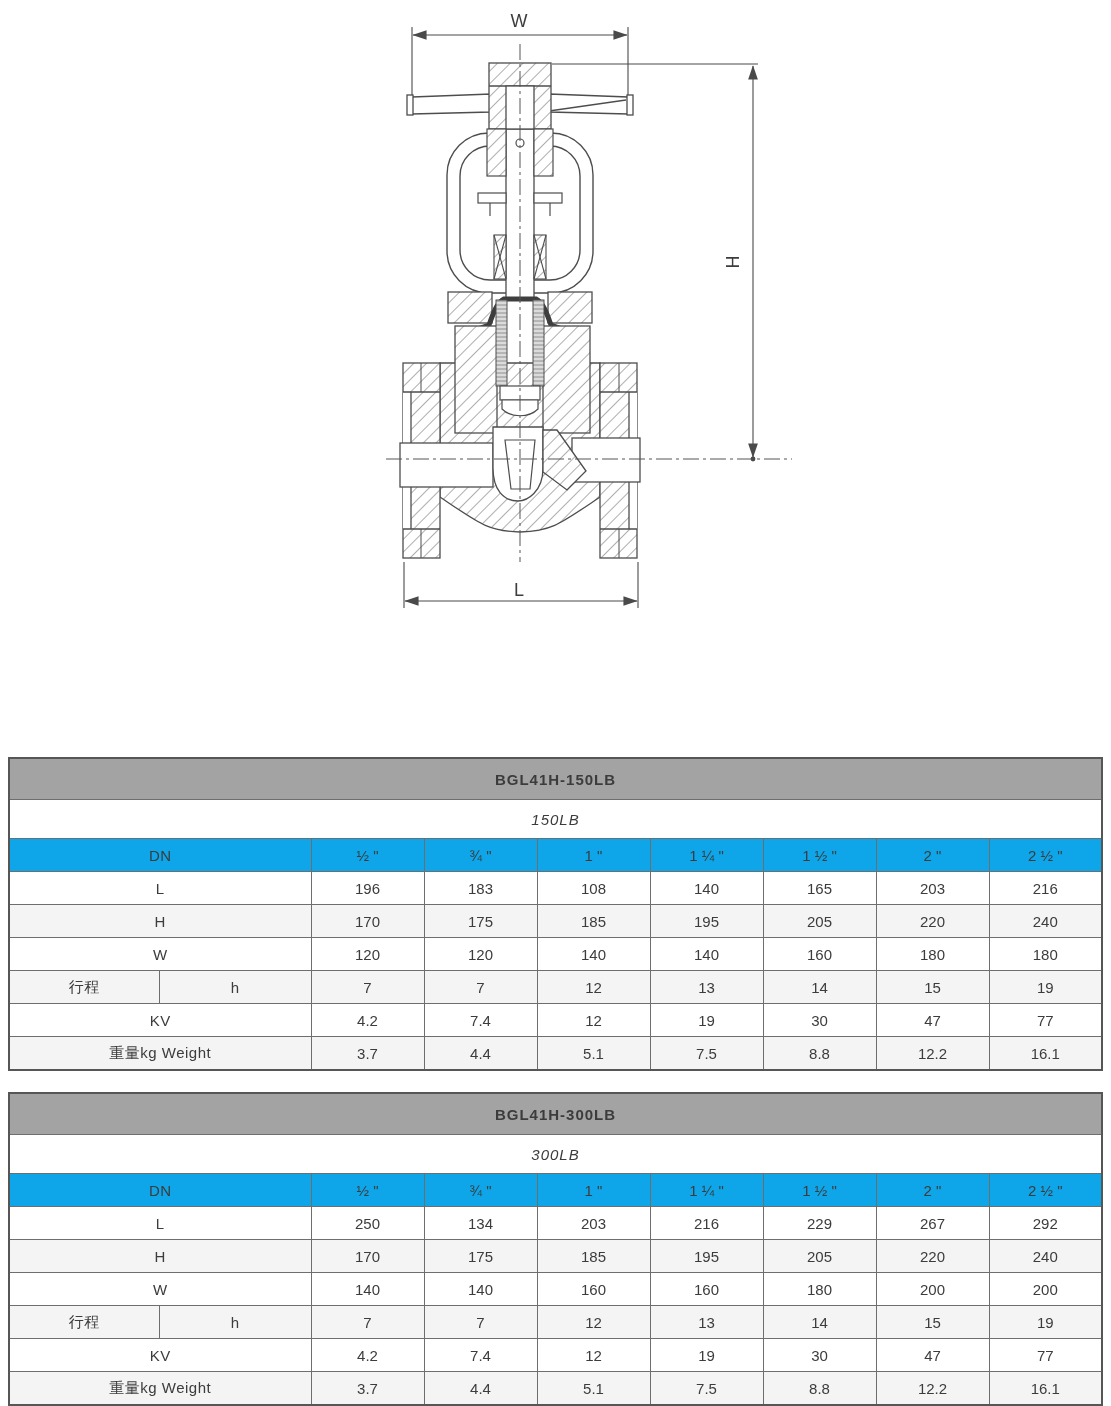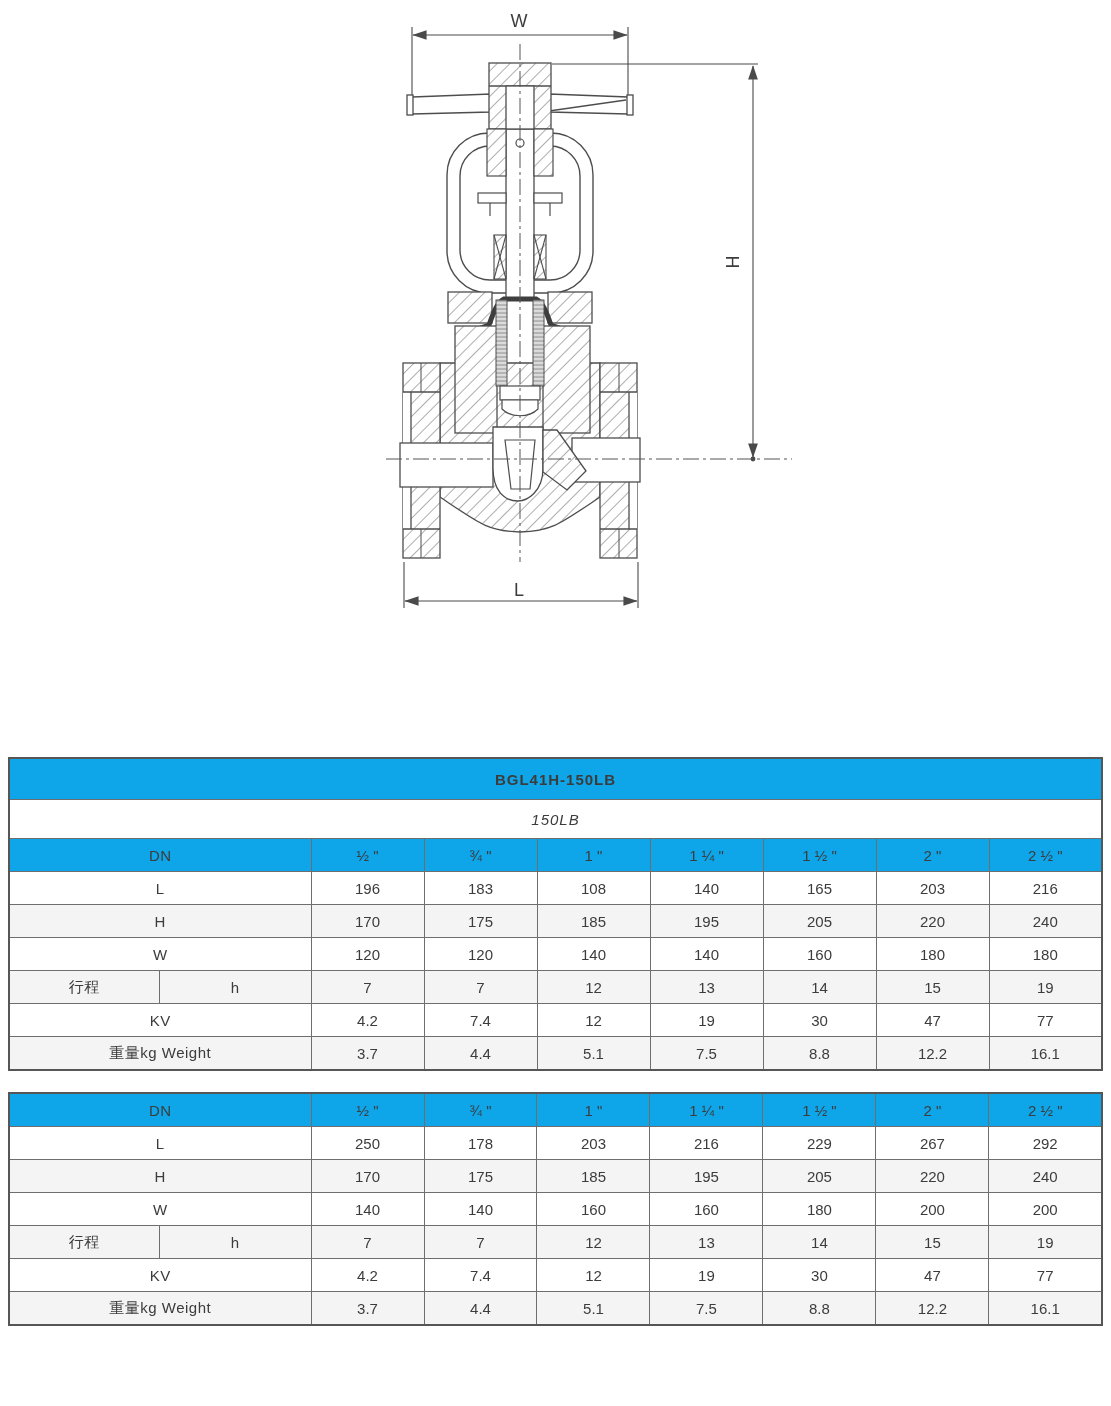--- a/index.html
+++ b/index.html
@@ -13,21 +13,21 @@
   #table-300{top:1092px;}
   table.spec{
     border-collapse:collapse;table-layout:fixed;width:1095px;
     border:2px solid #565656;background:#fff;
   }
   table.spec td{
     border:1px solid #6e6e6e;text-align:center;vertical-align:middle;
     font-size:15px;color:#3c3c3c;padding:0;
   }
   td.title{
-    height:40px;background:#0ea5e9;font-weight:bold;font-size:19px;
+    height:40px;background:#a3a3a3;font-weight:bold;font-size:19px;
     color:#1e1e1e;letter-spacing:1px;border-bottom:2px solid #565656;
   }
   td.subtitle{height:38px;font-size:15px;letter-spacing:1px;font-style:italic;}
   tr.dn-row td{height:32px;background:#0ea5e9;}
   tr.data-row td{height:32px;}
   tr.data-row.alt td{background:#f4f4f4;}
   td.row-label{letter-spacing:.5px;}
   svg text{font-family:"Liberation Sans",sans-serif;fill:#3d3d3d;}
 </style>
 </head>
@@ -264,36 +264,42 @@
 </div>
 
 <div class="spec-wrap" id="table-300">
   <table class="spec">
     <colgroup>
         <col style="width:150px">
         <col style="width:152px">
         <col span="7">
       </colgroup>
     <thead>
+      <tr>
+        <td colspan="9" class="title">BGL41H-300LB</td>
+      </tr>
+      <tr>
+        <td colspan="9" class="subtitle">300LB</td>
+      </tr>
     </thead>
     <tbody>
         <tr class="dn-row">
           <td colspan="2" class="row-label">DN</td>
           <td>½ "</td>
           <td>¾ "</td>
           <td>1 "</td>
           <td>1 ¼ "</td>
           <td>1 ½ "</td>
           <td>2 "</td>
           <td>2 ½ "</td>
         </tr>
         <tr class="data-row">
           <td colspan="2" class="row-label">L</td>
           <td>250</td>
-          <td>178</td>
+          <td>134</td>
           <td>203</td>
           <td>216</td>
           <td>229</td>
           <td>267</td>
           <td>292</td>
         </tr>
         <tr class="data-row alt">
           <td colspan="2" class="row-label">H</td>
           <td>170</td>
           <td>175</td>

